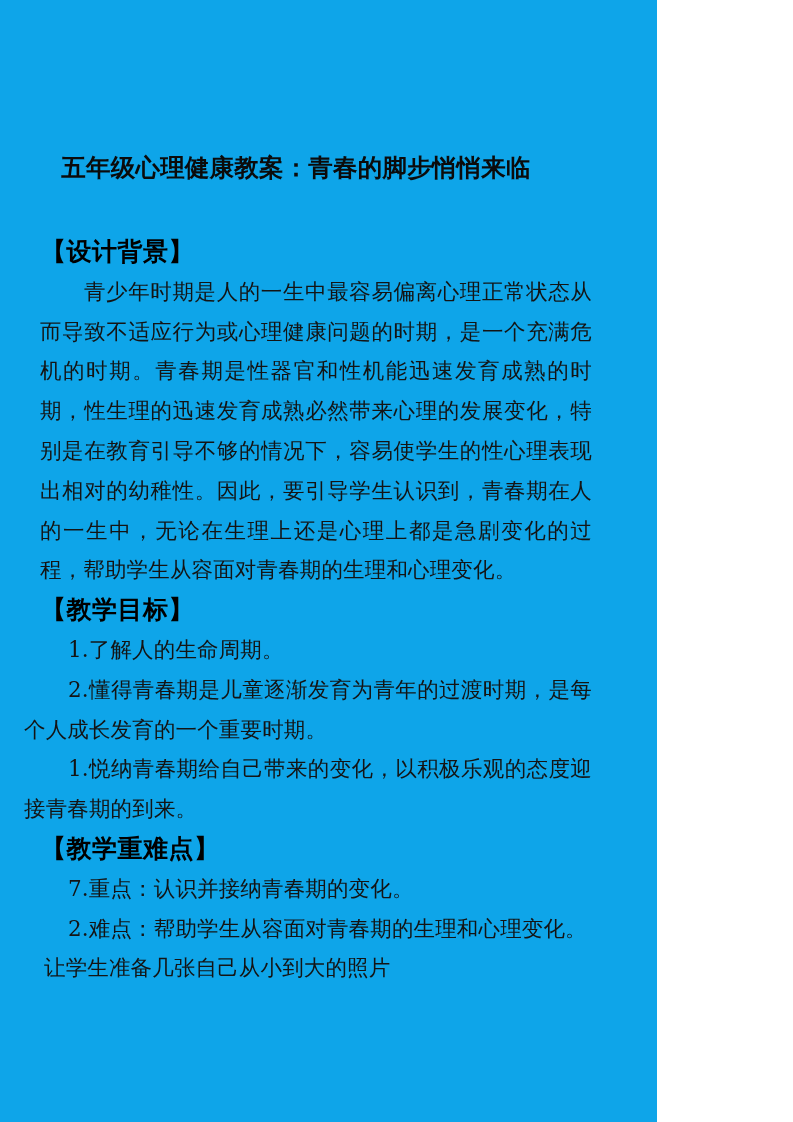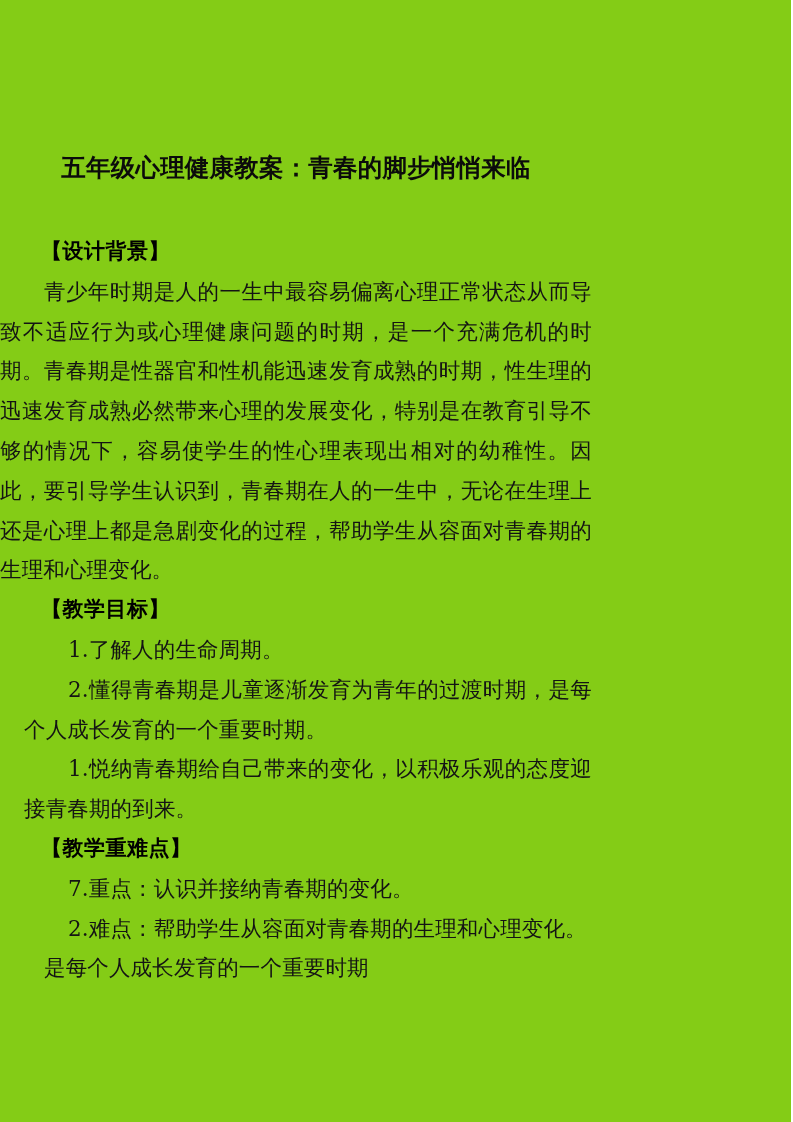--- a/index.html
+++ b/index.html
@@ -10,23 +10,23 @@
   body {
     width: 793px;
     height: 1122px;
     overflow: hidden;
     font-family: "DejaVu Serif", "Liberation Serif", serif;
     color: #000000;
   }
 
   .page {
     position: relative;
-    width: 791px;
+    width: 657px;
     height: 1122px;
-    background: #84cc16;
+    background: #0ea5e9;
     box-sizing: border-box;
   }
 
   .doc-title {
     margin: 0;
     padding: 0;
     text-align: center;
     font-family: "DejaVu Sans", "Liberation Sans", sans-serif;
     font-weight: bold;
     font-size: 24.5px;
@@ -55,29 +55,30 @@
     letter-spacing: 0.15px;
     text-align: justify;
     text-justify: inter-character;
     color: #141414;
     font-family: "DejaVu Serif", "Liberation Serif", serif;
   }
 
   p.section-head {
     font-family: "DejaVu Sans", "Liberation Sans", sans-serif;
     font-weight: bold;
-    font-size: 21px;
+    font-size: 25px;
     text-indent: 41px;
     text-align: left;
     color: #000000;
     letter-spacing: 0.5px;
   }
 
   p.para {
     text-indent: 44px;
+    padding-left: 40px;
   }
 
   p.item {
     text-indent: 44px;
     margin-left: 24px;
   }
 
   p.plain {
     text-indent: 44px;
   }
@@ -92,16 +93,16 @@
   <div class="body-block">
       <p class="line section-head">【设计背景】</p>
       <p class="line para">青少年时期是人的一生中最容易偏离心理正常状态从而导致不适应行为或心理健康问题的时期，是一个充满危机的时期。青春期是性器官和性机能迅速发育成熟的时期，性生理的迅速发育成熟必然带来心理的发展变化，特别是在教育引导不够的情况下，容易使学生的性心理表现出相对的幼稚性。因此，要引导学生认识到，青春期在人的一生中，无论在生理上还是心理上都是急剧变化的过程，帮助学生从容面对青春期的生理和心理变化。</p>
       <p class="line section-head">【教学目标】</p>
       <p class="line item">1.了解人的生命周期。</p>
       <p class="line item">2.懂得青春期是儿童逐渐发育为青年的过渡时期，是每个人成长发育的一个重要时期。</p>
       <p class="line item">1.悦纳青春期给自己带来的变化，以积极乐观的态度迎接青春期的到来。</p>
       <p class="line section-head">【教学重难点】</p>
       <p class="line item">7.重点：认识并接纳青春期的变化。</p>
       <p class="line item">2.难点：帮助学生从容面对青春期的生理和心理变化。</p>
-      <p class="line plain">是每个人成长发育的一个重要时期</p>
+      <p class="line plain">让学生准备几张自己从小到大的照片</p>
     </div>
 
 </div>
 
 </body></html>

